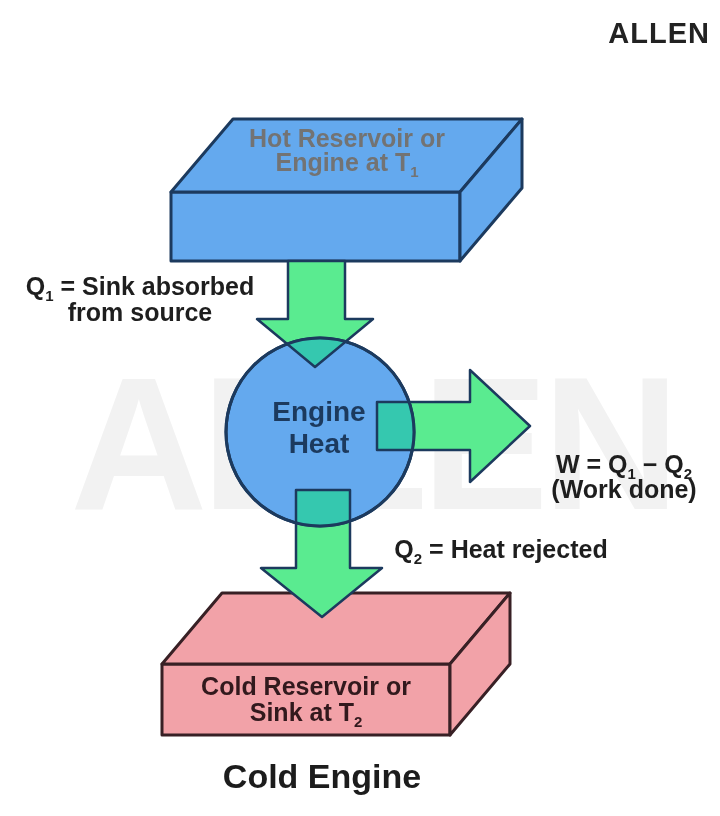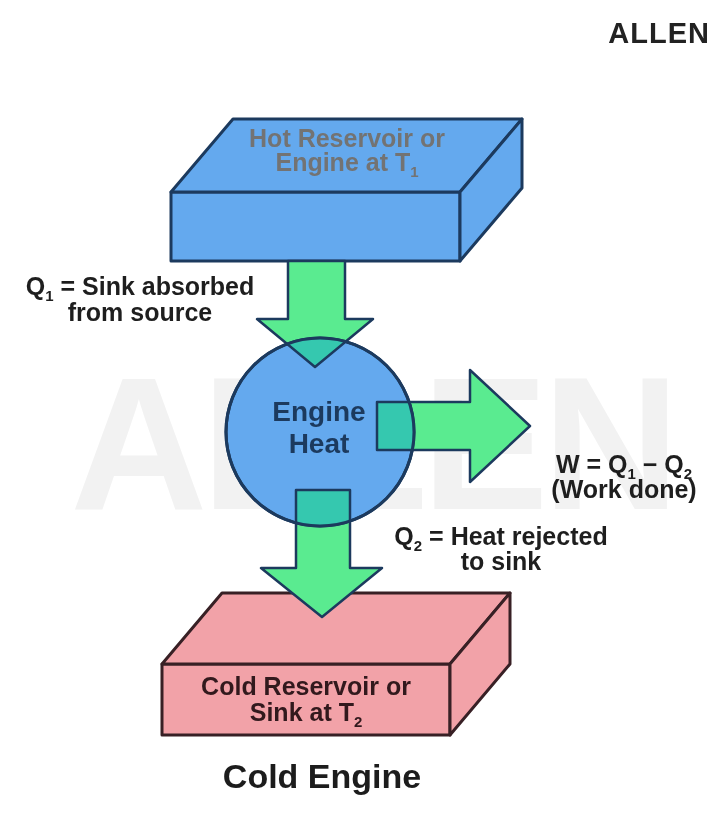--- a/index.html
+++ b/index.html
@@ -91,21 +91,20 @@
     <span class="line">Heat</span>
   </div>
 
   <div class="lbl w-label">
     <span class="line"><span>W = Q</span><sub>1</sub><span> − Q</span><sub>2</sub></span>
     <span class="line">(Work done)</span>
   </div>
 
   <div class="lbl q2-label">
     <span class="line"><span>Q</span><sub>2</sub><span> = Heat rejected</span></span>
-    <span class="line">to sink</span>
   </div>
 
   <div class="lbl cold-label">
     <span class="line">Cold Reservoir or</span>
     <span class="line"><span>Sink at T</span><sub>2</sub></span>
   </div>
 
   <div class="lbl title-label">Cold Engine</div>
 
   <div class="logo">ALLEN</div>

